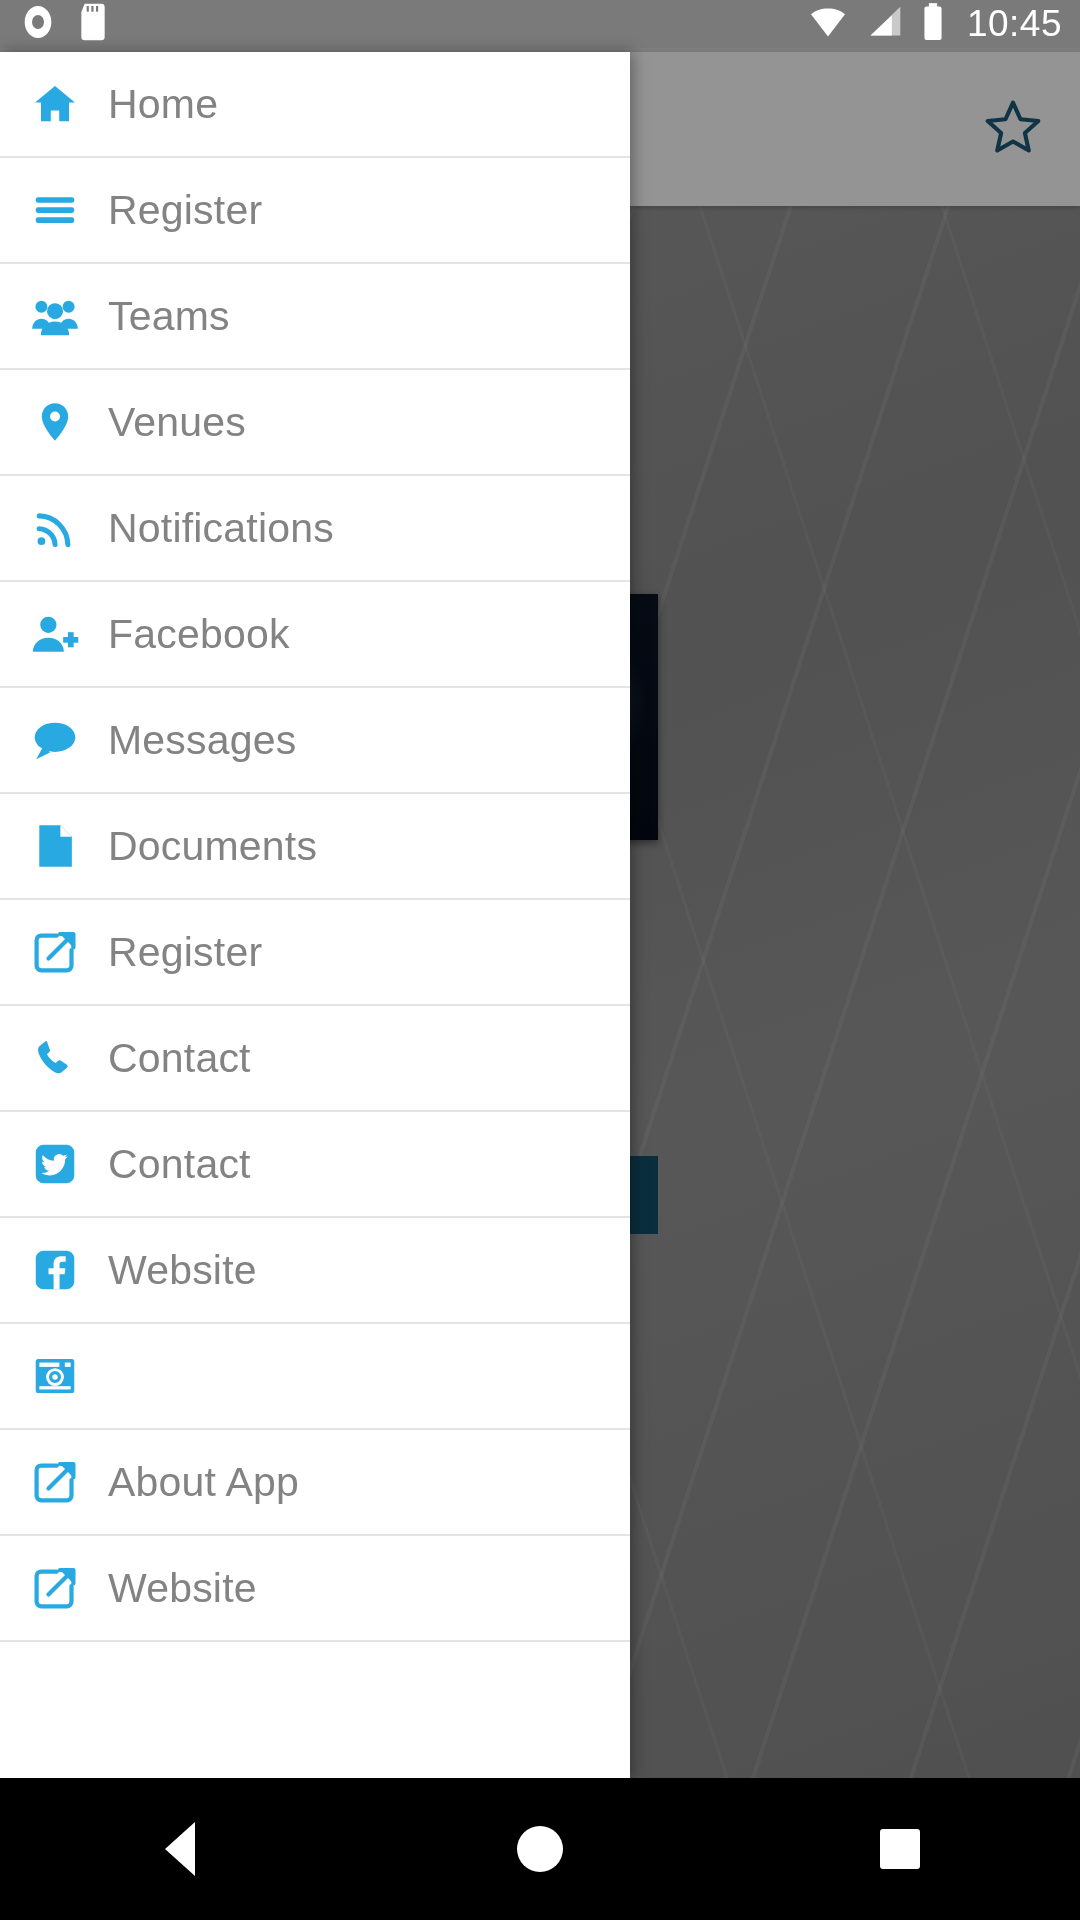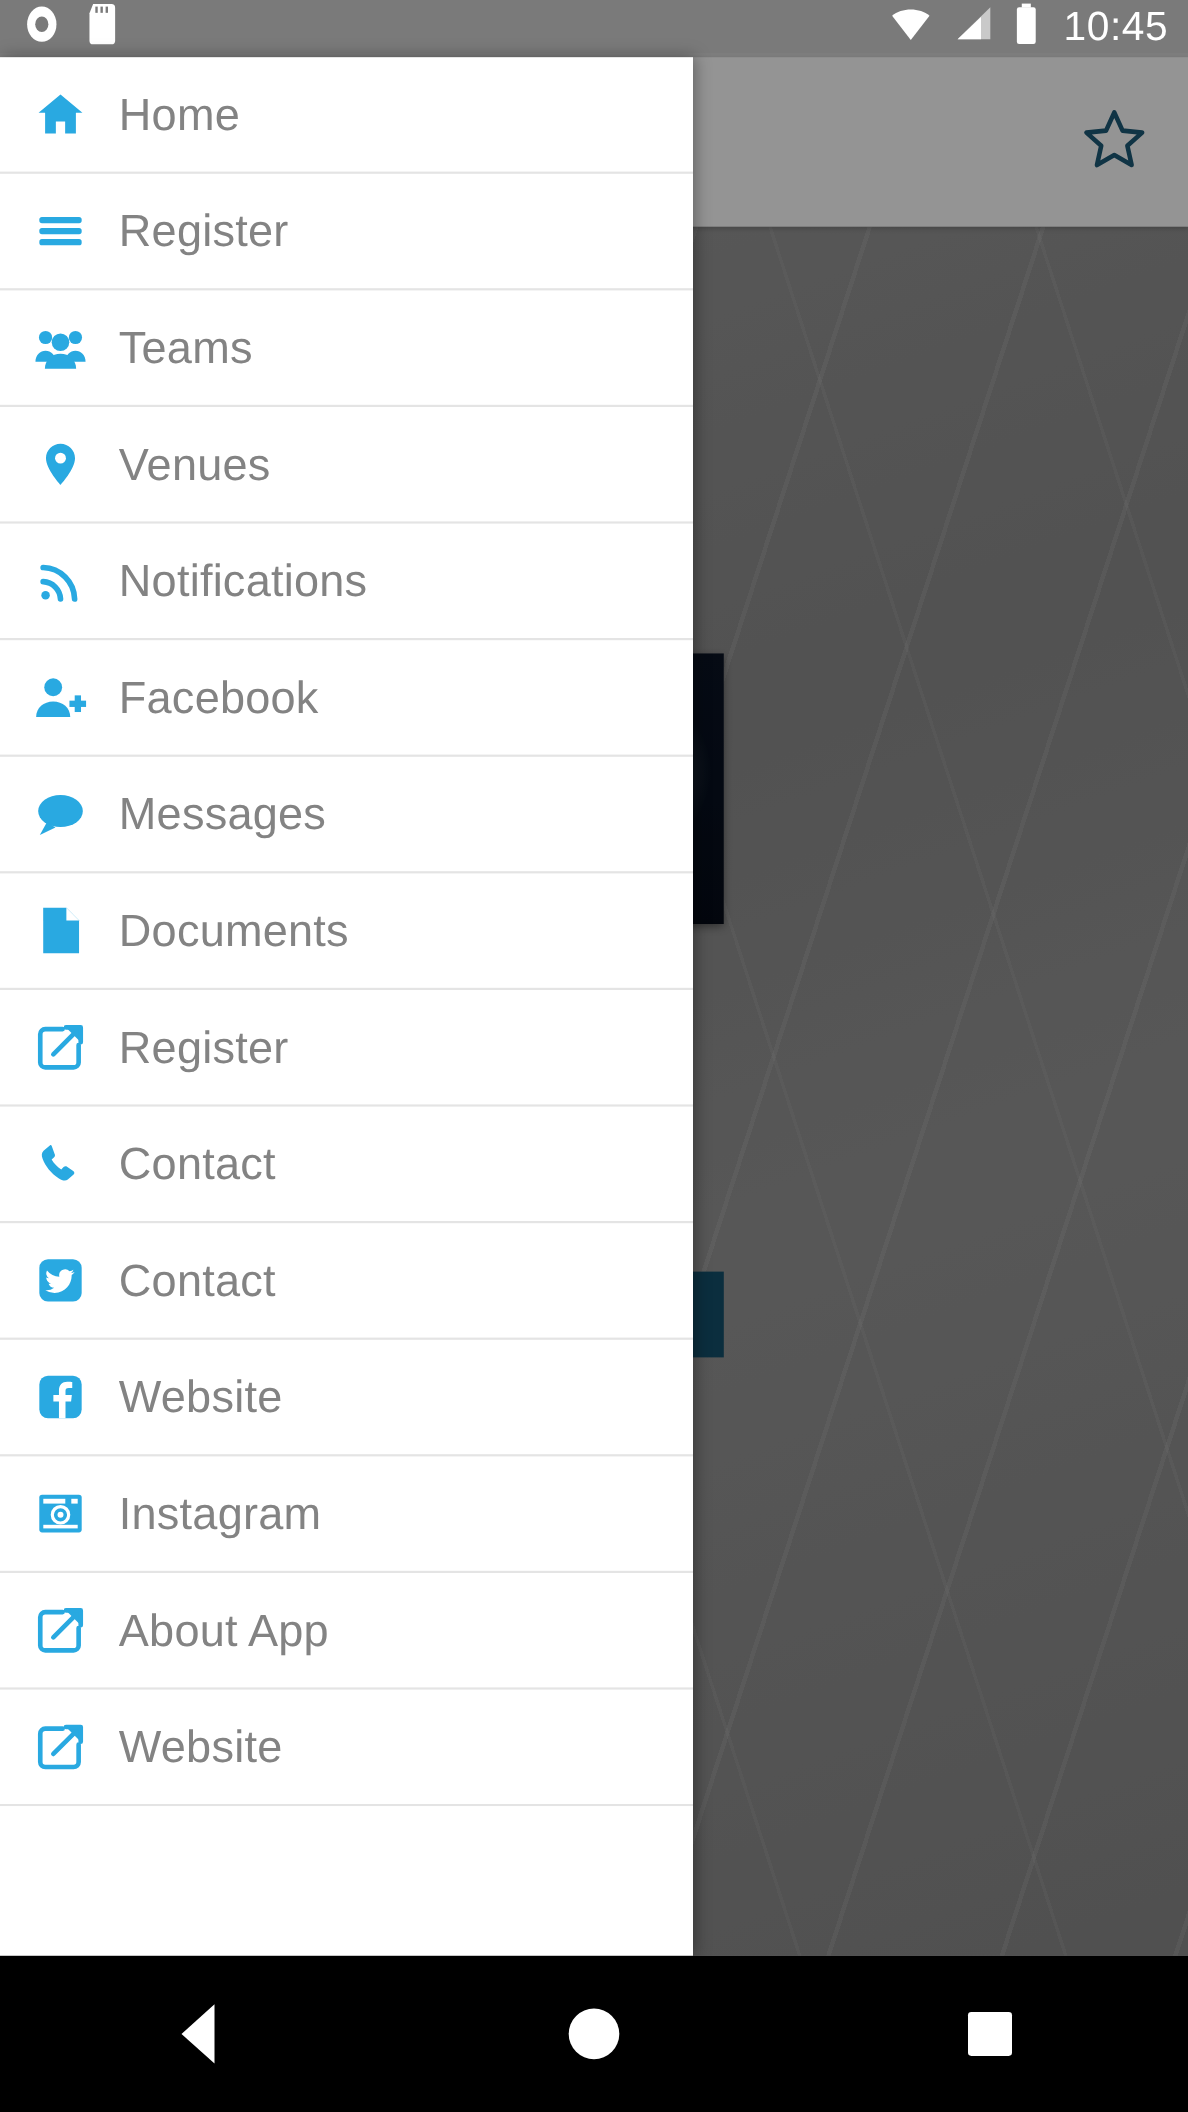--- a/index.html
+++ b/index.html
@@ -317,21 +317,20 @@
       <span class="icon-slot">
         <svg width="44" height="40" viewBox="0 0 24 22">
           <rect x="1.4" y="1.6" width="21.2" height="18.8" rx="1.4" fill="#29a9e1"></rect>
           <rect x="3.4" y="3.6" width="11" height="2.4" fill="#fff"></rect>
           <rect x="17.4" y="3.6" width="3.2" height="2.4" fill="#fff"></rect>
           <rect x="3.4" y="16.6" width="17.2" height="1.8" fill="#fff"></rect>
           <circle cx="12" cy="11.6" r="4.1" fill="none" stroke="#fff" stroke-width="1.6"></circle>
           <circle cx="12" cy="11.6" r="1.5" fill="#fff"></circle>
         </svg>
       </span>
-      <span class="label">Instagram</span>
     </div>
 
     <div class="drawer-item">
       <span class="icon-slot">
         <svg width="46" height="46" viewBox="0 0 24 24" fill="none" stroke="#29a9e1" stroke-width="2.2" stroke-linecap="round" stroke-linejoin="round">
           <path d="M13 3.4H4.8A2.4 2.4 0 0 0 2.4 5.8v13.4a2.4 2.4 0 0 0 2.4 2.4h13.4a2.4 2.4 0 0 0 2.4-2.4V11"></path>
           <path d="M8.6 15.4 21 3"></path>
           <path d="M14.6 2.6H21.6V9.6" fill="#29a9e1" stroke="#29a9e1"></path>
         </svg>
       </span>

